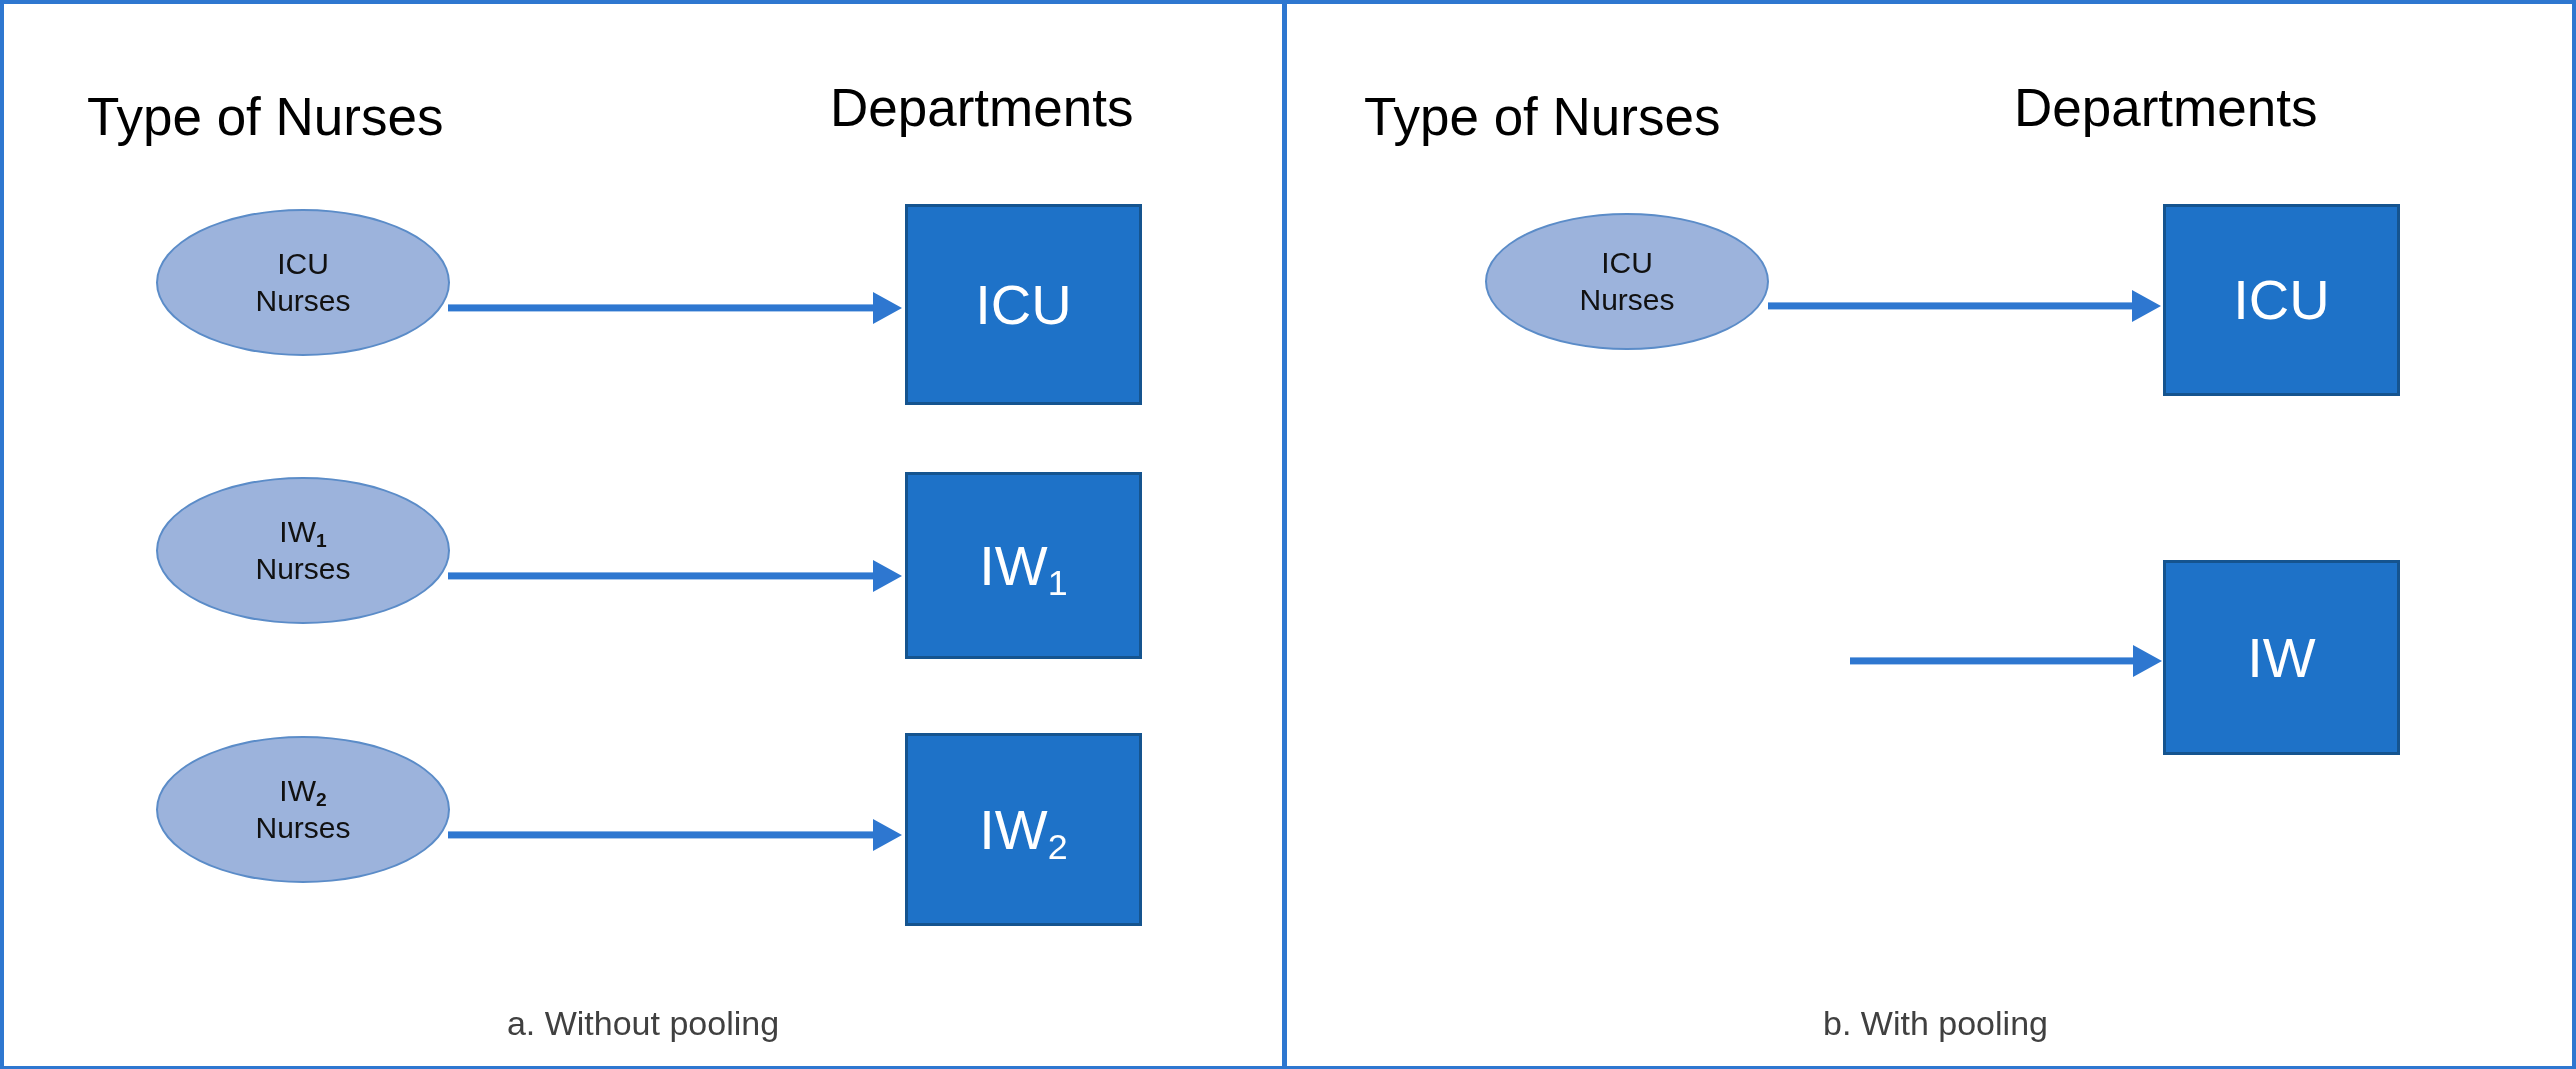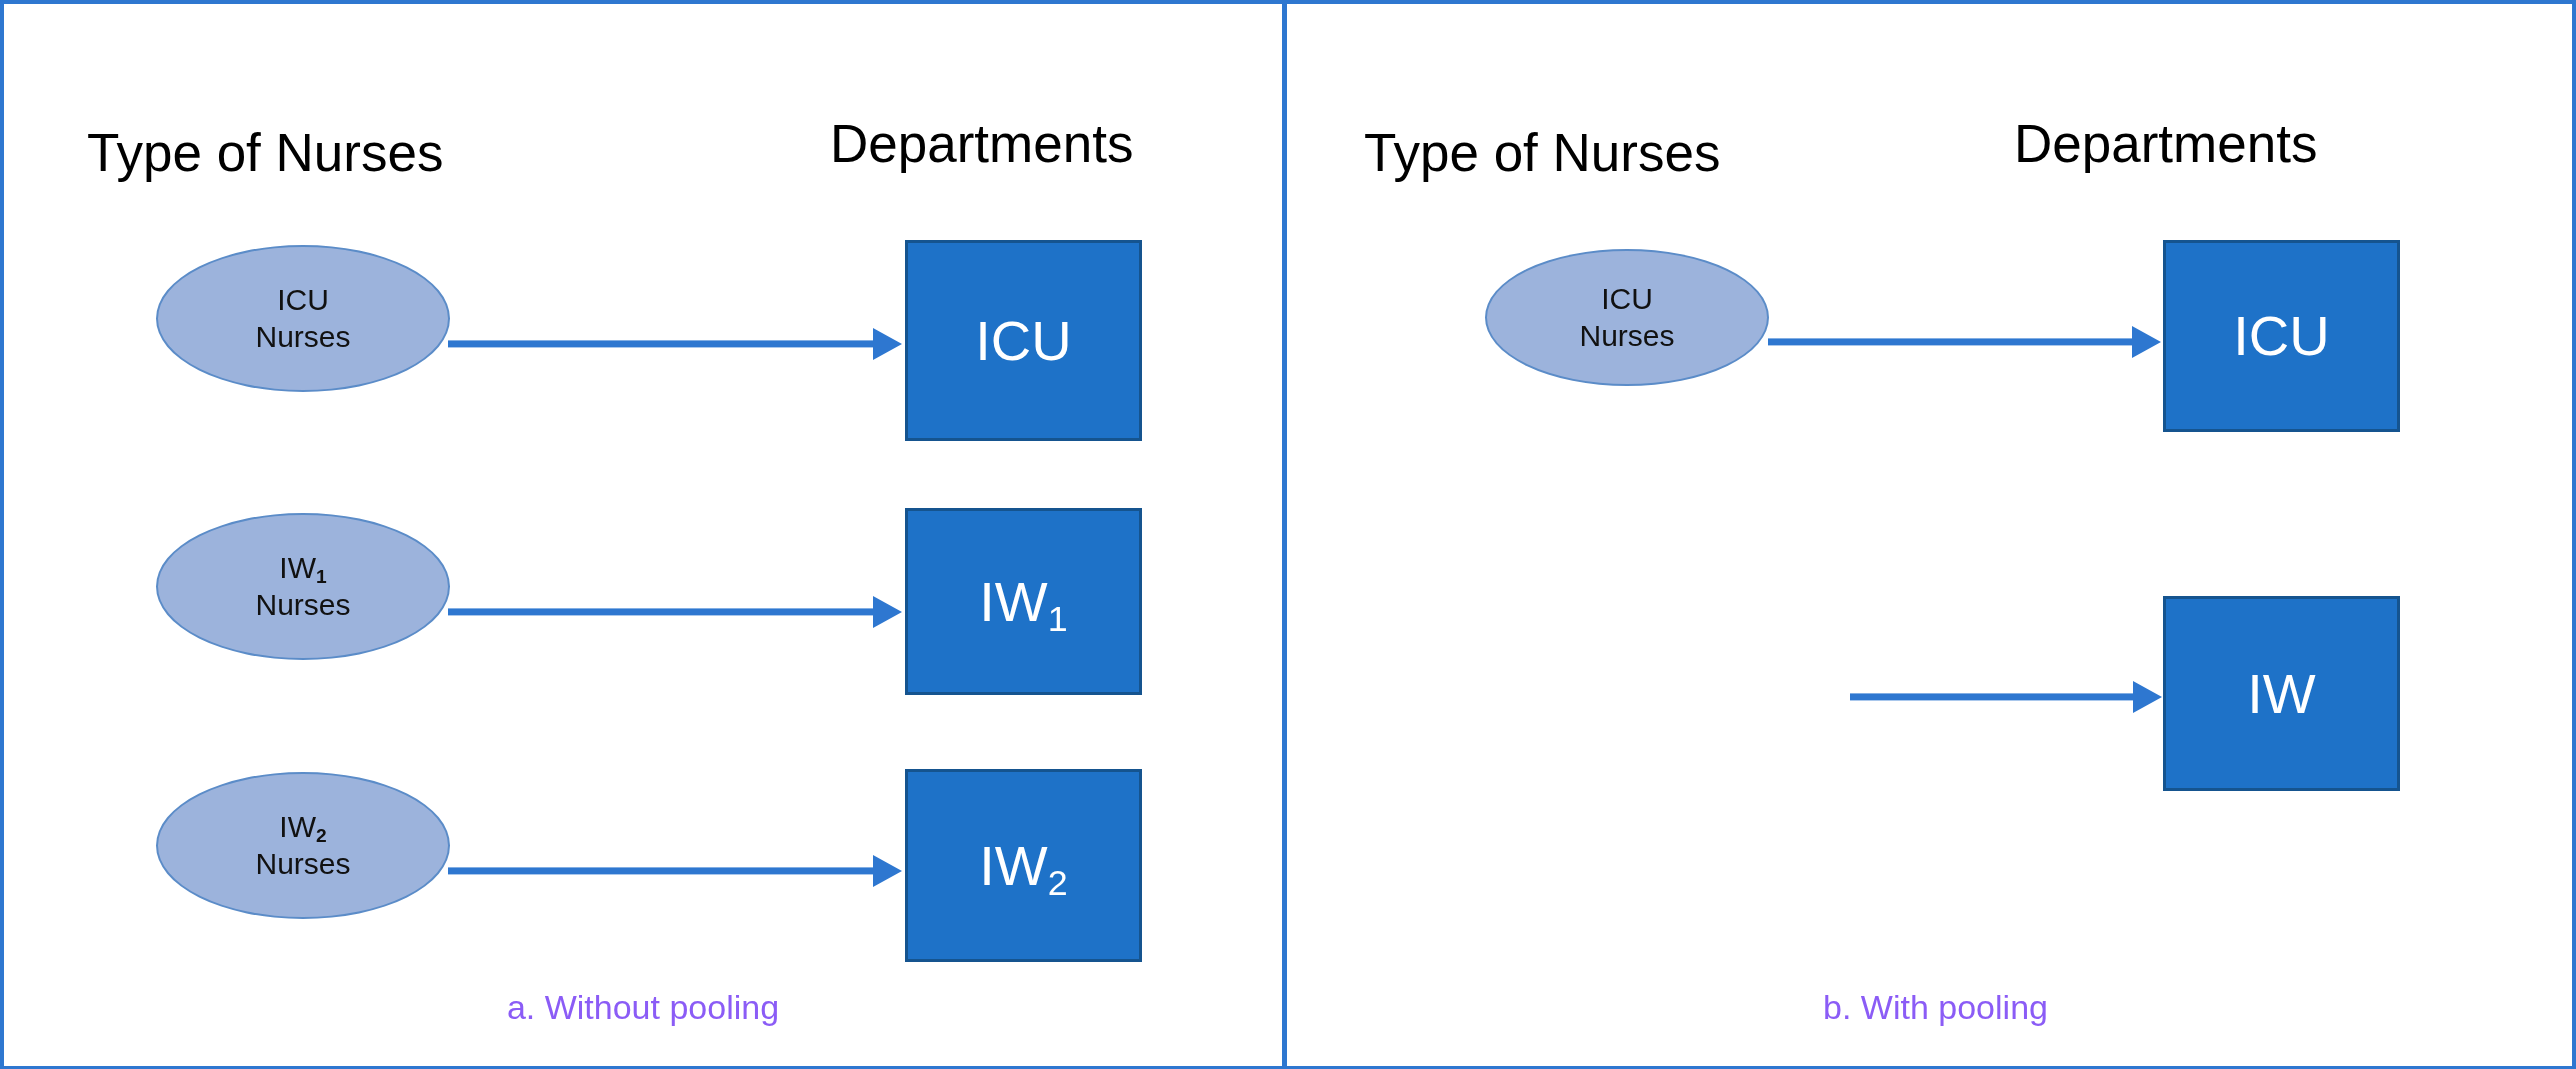--- a/index.html
+++ b/index.html
@@ -25,23 +25,22 @@
     position: absolute;
     top: 0;
     bottom: 0;
     width: 4.8px;
     background: #2E77D0;
   }
 
   .panel {
     position: absolute;
     top: 0;
-    bottom: 16px;
-    box-sizing: border-box;
-    margin-top: 36px;
+    bottom: 0;
+    box-sizing: border-box;
   }
   .panel-a { left: 0;     width: 1278px; }
   .panel-b { left: 1283px; right: 0; }
 
   .col-heading {
     position: absolute;
     color: #000000;
     font-size: 53px;
     line-height: 1;
     white-space: nowrap;
@@ -102,21 +101,21 @@
     border-top: 16px solid transparent;
     border-bottom: 16px solid transparent;
     border-left: 29px solid #2E77D0;
   }
 
   
   .caption {
     position: absolute;
     bottom: 25.6px;
     text-align: center;
-    color: #8b5cf6;
+    color: #404040;
     font-size: 34px;
     line-height: 1;
     white-space: nowrap;
   }
 
   sub {
     font-size: 0.64em;
     vertical-align: baseline;
     position: relative;
     top: 0.28em;

